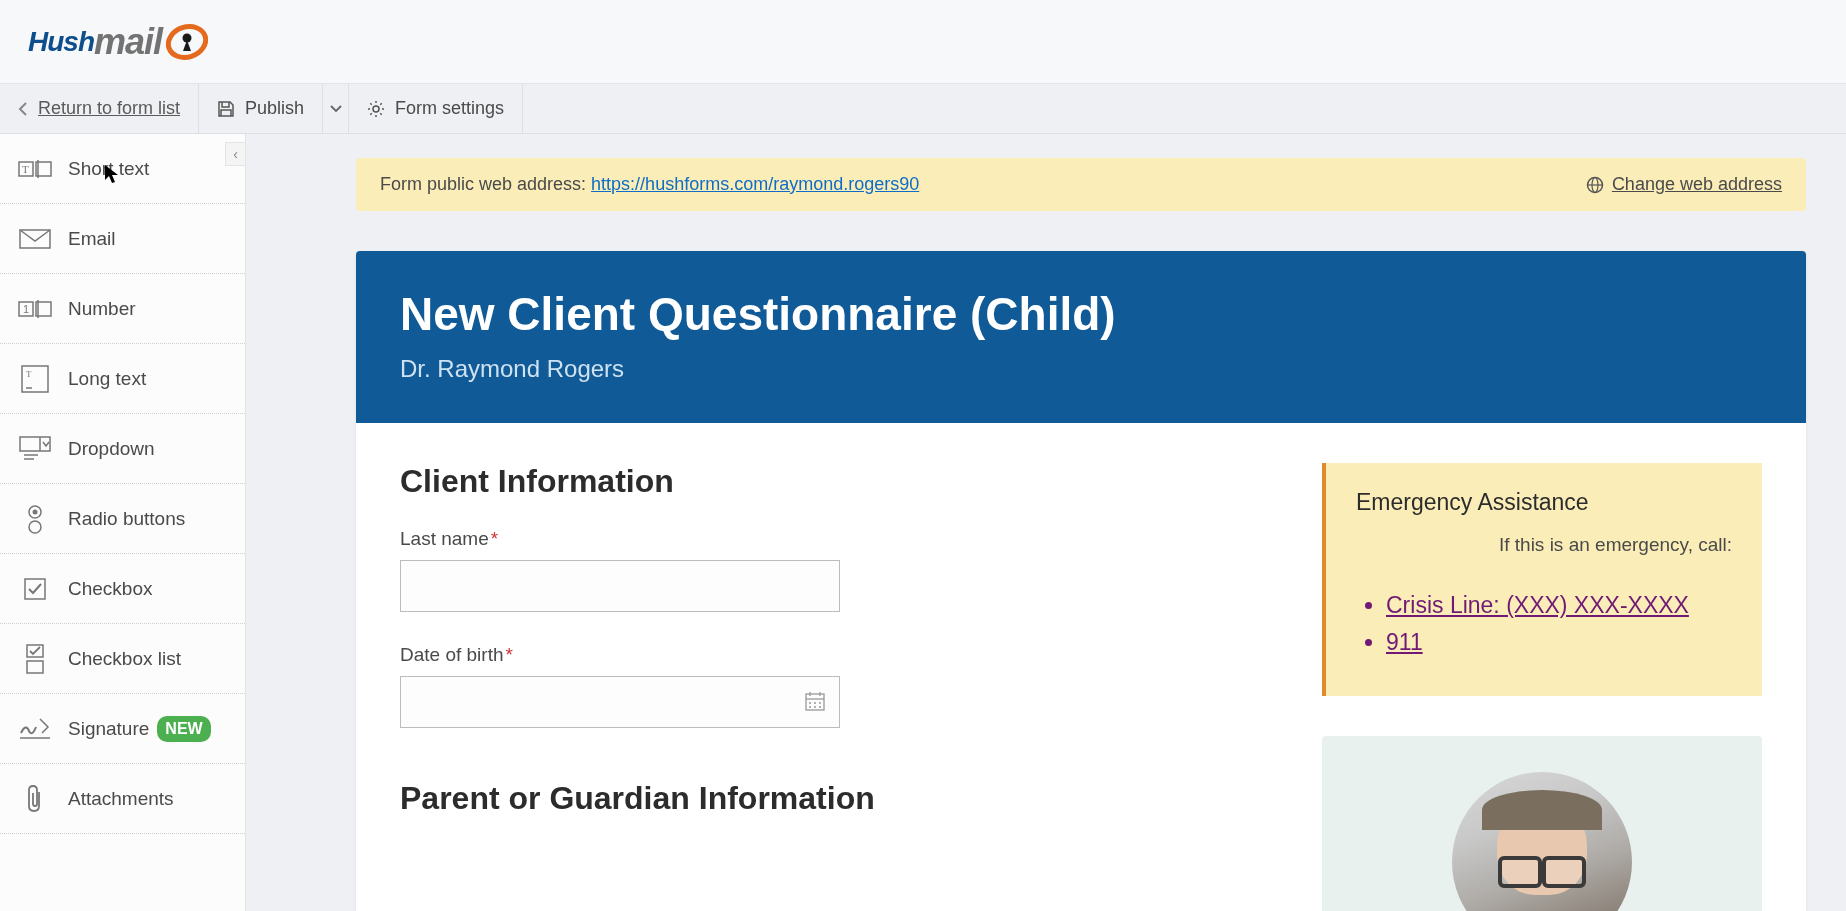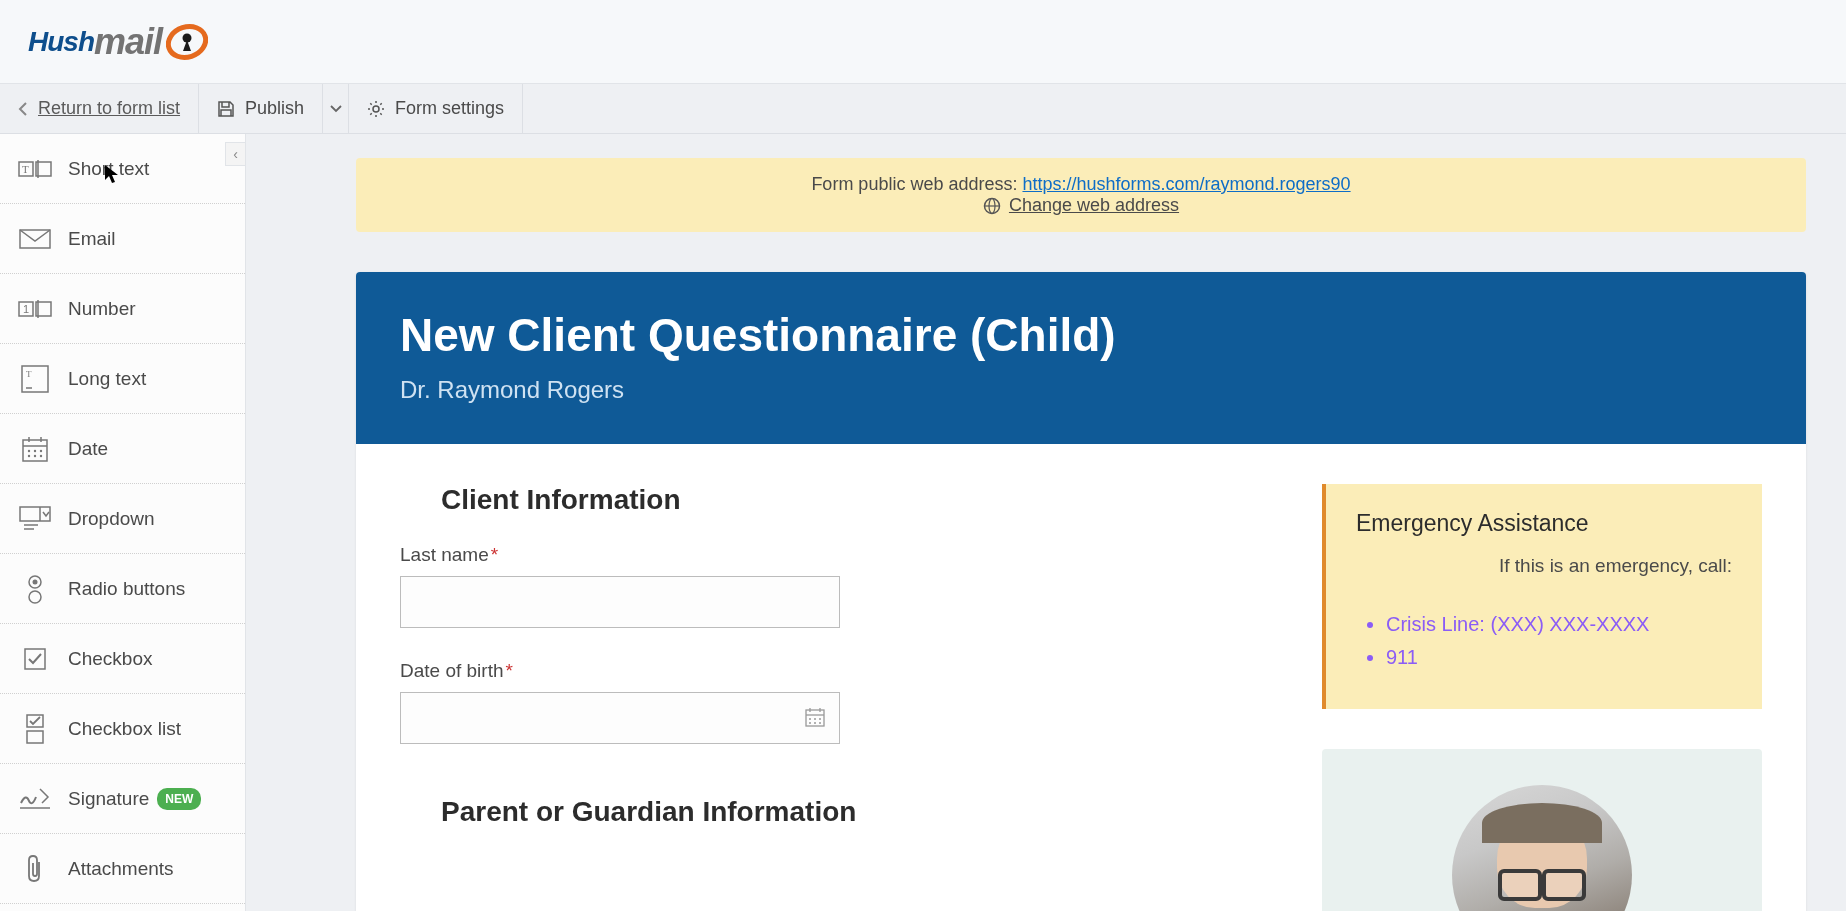--- a/index.html
+++ b/index.html
@@ -21,54 +21,54 @@
   
   
   .content { display: flex; height: calc(100% - 134px); }
   
   
   .sidebar { width: 246px; background: #fcfcfc; border-right: 1px solid #e1e4e8; position: relative; }
   .sidebar-collapse { position: absolute; right: 0; top: 8px; width: 20px; height: 24px; background: #f4f4f4; border: 1px solid #e1e4e8; border-right: none; display: flex; align-items: center; justify-content: center; cursor: pointer; color: #888; font-size: 14px; }
   .field-item { display: flex; align-items: center; height: 70px; padding: 0 16px; border-bottom: 1px dotted #d0d0d0; cursor: grab; color: #4a4a4a; font-size: 19px; }
   .field-item:first-child { border-top: none; }
   .field-icon { width: 38px; height: 38px; margin-right: 14px; display: flex; align-items: center; justify-content: center; }
-  .badge-new { background: #4caf50; color: #fff; font-size: 12px; font-weight: 700; padding: 4px 8px; border-radius: 10px; margin-left: 8px; }
+  .badge-new { background: #4caf50; color: #fff; font-size: 16px; font-weight: 700; padding: 4px 8px; border-radius: 10px; margin-left: 8px; }
   .cursor { position: absolute; top: 30px; left: 104px; pointer-events: none; }
   
   
   .main { flex: 1; overflow-y: auto; background: #eef0f3; padding: 0 40px 40px 110px; }
   
-  .notice-bar { background: #fbedb8; border-radius: 4px; padding: 16px 24px; margin: 24px 0 40px 0; display: flex; align-items: center; justify-content: space-between; font-size: 18px; color: #4a4a4a; flex-direction: column; }
+  .notice-bar { background: #fbedb8; border-radius: 4px; padding: 16px 24px; margin: 24px 0 40px 0; display: flex; align-items: center; justify-content: space-between; font-size: 18px; color: #4a4a4a; }
   .notice-bar a { color: #0e6dc7; text-decoration: underline; }
   .notice-right { display: flex; align-items: center; gap: 8px; }
   .notice-right a { color: #4a4a4a; }
   
   .form-card { background: #fff; border-radius: 4px; box-shadow: 0 1px 3px rgba(0,0,0,0.08); }
   .form-header { background: #0f5a97; color: #fff; padding: 36px 24px 40px 44px; border-radius: 4px 4px 0 0; }
   .form-title { font-size: 46px; font-weight: 600; margin-bottom: 14px; }
   .form-subtitle { font-size: 24px; font-weight: 300; color: #cfe2f2; }
   
   .form-body { padding: 40px 44px; display: flex; gap: 50px; }
   .form-left { flex: 1; }
   .form-right { width: 440px; flex-shrink: 0; }
   
-  .section-heading { font-size: 28px; font-weight: 700; color: #2c2c2c; margin-bottom: 28px; margin-left: 41px; }
+  .section-heading { font-size: 32px; font-weight: 700; color: #2c2c2c; margin-bottom: 28px; }
   .section-heading.mt { margin-top: 52px; }
   .field-block { margin-bottom: 32px; }
   .field-label { font-size: 19px; color: #4a4a4a; margin-bottom: 10px; display: block; }
   .req { color: #cc3333; margin-left: 2px; }
   .text-input { width: 440px; height: 52px; border: 1px solid #bcbcbc; background: #fdfdfd; font-size: 18px; padding: 0 14px; }
   .date-input-wrap { position: relative; width: 440px; }
   .cal-icon { position: absolute; right: 14px; top: 14px; color: #999; }
   
   .callout { background: #fbedb8; border-left: 4px solid #e08a2c; padding: 26px 30px 30px 30px; margin-bottom: 40px; }
   .callout-title { font-size: 23px; font-weight: 400; color: #2c2c2c; margin-bottom: 18px; }
   .callout-text { font-size: 19px; color: #4a4a4a; margin-bottom: 36px; text-align: right; }
   .callout ul { padding-left: 30px; }
-  .callout li { font-size: 20px; color: #8b5cf6; margin-bottom: 10px; }
+  .callout li { font-size: 23px; color: #701a75; margin-bottom: 10px; text-decoration: underline; }
   
   .avatar-card { background: #e9f1ef; padding: 36px; border-radius: 4px; display: flex; justify-content: center; }
   .avatar { width: 180px; height: 180px; border-radius: 50%; background: linear-gradient(160deg,#d8d8d8 0%,#c8c8c8 30%,#b0ada9 55%,#8e857c 80%,#6e6559 100%); position: relative; overflow: hidden; }
   .avatar::before { content:""; position:absolute; width:90px; height:95px; background:#e8c9af; border-radius:48% 48% 42% 42%; top:28px; left:45px; }
   .avatar::after { content:""; position:absolute; width:120px; height:40px; background:#7a6e5f; border-radius:50% 50% 0 0; top:18px; left:30px; }
   .glasses { position:absolute; top:84px; left:46px; width:88px; height:24px; }
   .glasses::before, .glasses::after { content:""; position:absolute; width:36px; height:24px; border:4px solid #3a3a3a; border-radius:6px; background:rgba(255,255,255,0.15); }
   .glasses::after { right:0; }
   
   svg { display: block; }
@@ -175,37 +175,20 @@
       <span class="field-icon">
         <svg width="30" height="30" viewBox="0 0 30 30">
             <rect x="2" y="2" width="26" height="26" fill="none" stroke="#777" stroke-width="1.5"></rect>
             <text x="6" y="13" font-size="9" fill="#777" font-family="serif">T</text>
             <line x1="6" y1="24" x2="12" y2="24" stroke="#777" stroke-width="1.5"></line>
           </svg>
       </span>
       <span>Long text</span>
     </div>
 
-    <div class="field-item">
-      <span class="field-icon">
-        <svg width="30" height="30" viewBox="0 0 30 30">
-            <rect x="3" y="6" width="24" height="21" fill="none" stroke="#777" stroke-width="1.5"></rect>
-            <line x1="3" y1="12" x2="27" y2="12" stroke="#777" stroke-width="1.5"></line>
-            <line x1="9" y1="3" x2="9" y2="8" stroke="#777" stroke-width="1.5"></line>
-            <line x1="21" y1="3" x2="21" y2="8" stroke="#777" stroke-width="1.5"></line>
-            <circle cx="9" cy="17" r="1.2" fill="#777"></circle>
-            <circle cx="15" cy="17" r="1.2" fill="#777"></circle>
-            <circle cx="21" cy="17" r="1.2" fill="#777"></circle>
-            <circle cx="9" cy="22" r="1.2" fill="#777"></circle>
-            <circle cx="15" cy="22" r="1.2" fill="#777"></circle>
-            <circle cx="21" cy="22" r="1.2" fill="#777"></circle>
-          </svg>
-      </span>
-      <span>Date</span>
-    </div>
 
     <div class="field-item">
       <span class="field-icon">
         <svg width="34" height="28" viewBox="0 0 34 28">
             <rect x="2" y="2" width="30" height="14" fill="none" stroke="#777" stroke-width="1.5"></rect>
             <line x1="22" y1="2" x2="22" y2="16" stroke="#777" stroke-width="1.5"></line>
             <path d="M25 7 L28 11 L31 7" fill="none" stroke="#777" stroke-width="1.5"></path>
             <line x1="6" y1="20" x2="20" y2="20" stroke="#777" stroke-width="1.5"></line>
             <line x1="6" y1="24" x2="16" y2="24" stroke="#777" stroke-width="1.5"></line>
           </svg>

